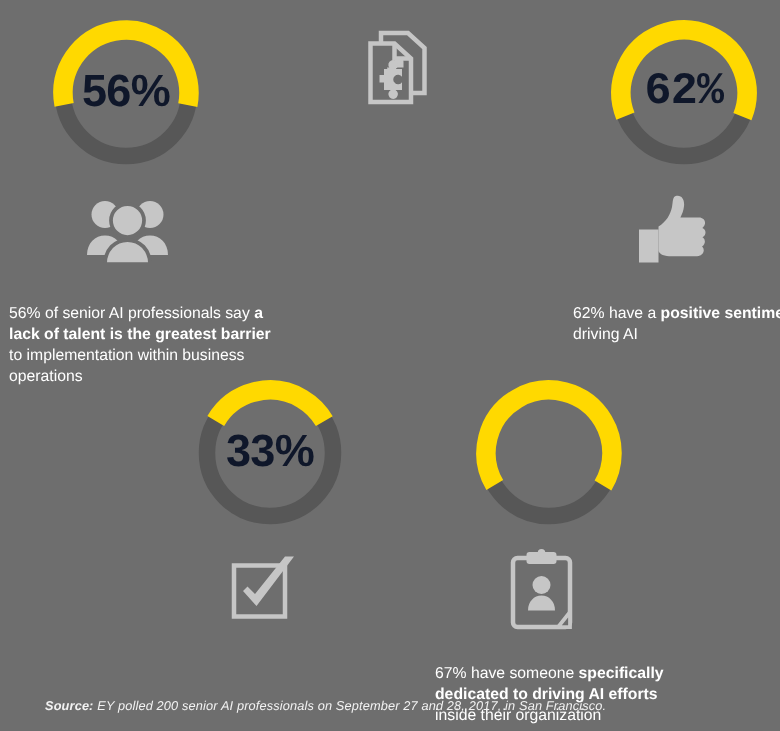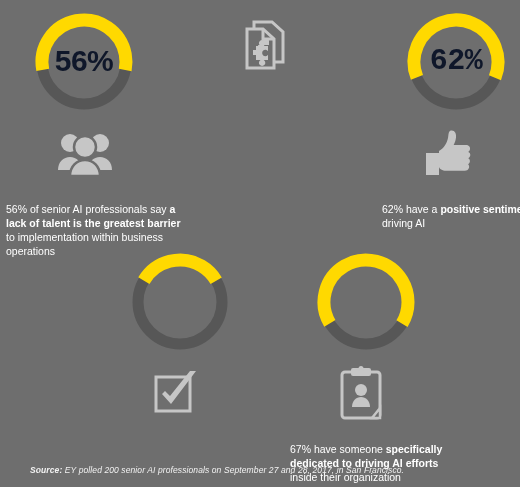--- a/index.html
+++ b/index.html
@@ -157,20 +157,21 @@
     </div>
     <div class="caption"><span>62% have a </span><b>positive sentiment</b><span> driving AI</span></div>
   </div>
 
   <div class="stat-card card-stakeholder">
     <div class="donut-wrap">
       <svg viewBox="0 0 108 108">
         <circle cx="54" cy="54" r="42" fill="none" stroke="#575757" stroke-width="11"></circle>
         <circle class="donut-arc" cx="54" cy="54" r="42" fill="none" stroke="#ffd900" stroke-width="13" stroke-linecap="butt" stroke-dasharray="87.08494835750908 176.80883454403357" transform="rotate(-149.4 54 54)"></circle>
       </svg>
+      <div class="donut-value">33%</div>
     </div>
     <div class="icon-wrap">
       <svg width="48" height="48" viewBox="0 0 48 48">
         <rect x="4" y="8" width="34" height="34" fill="none" stroke="#c6c6c6" stroke-width="3"></rect>
         <path d="M10 25l9 10L44 2l-6 0L18 27l-5-5z" fill="#c6c6c6"></path>
       </svg>
     </div>
   </div>
 
   <div class="stat-card card-dedicated">

